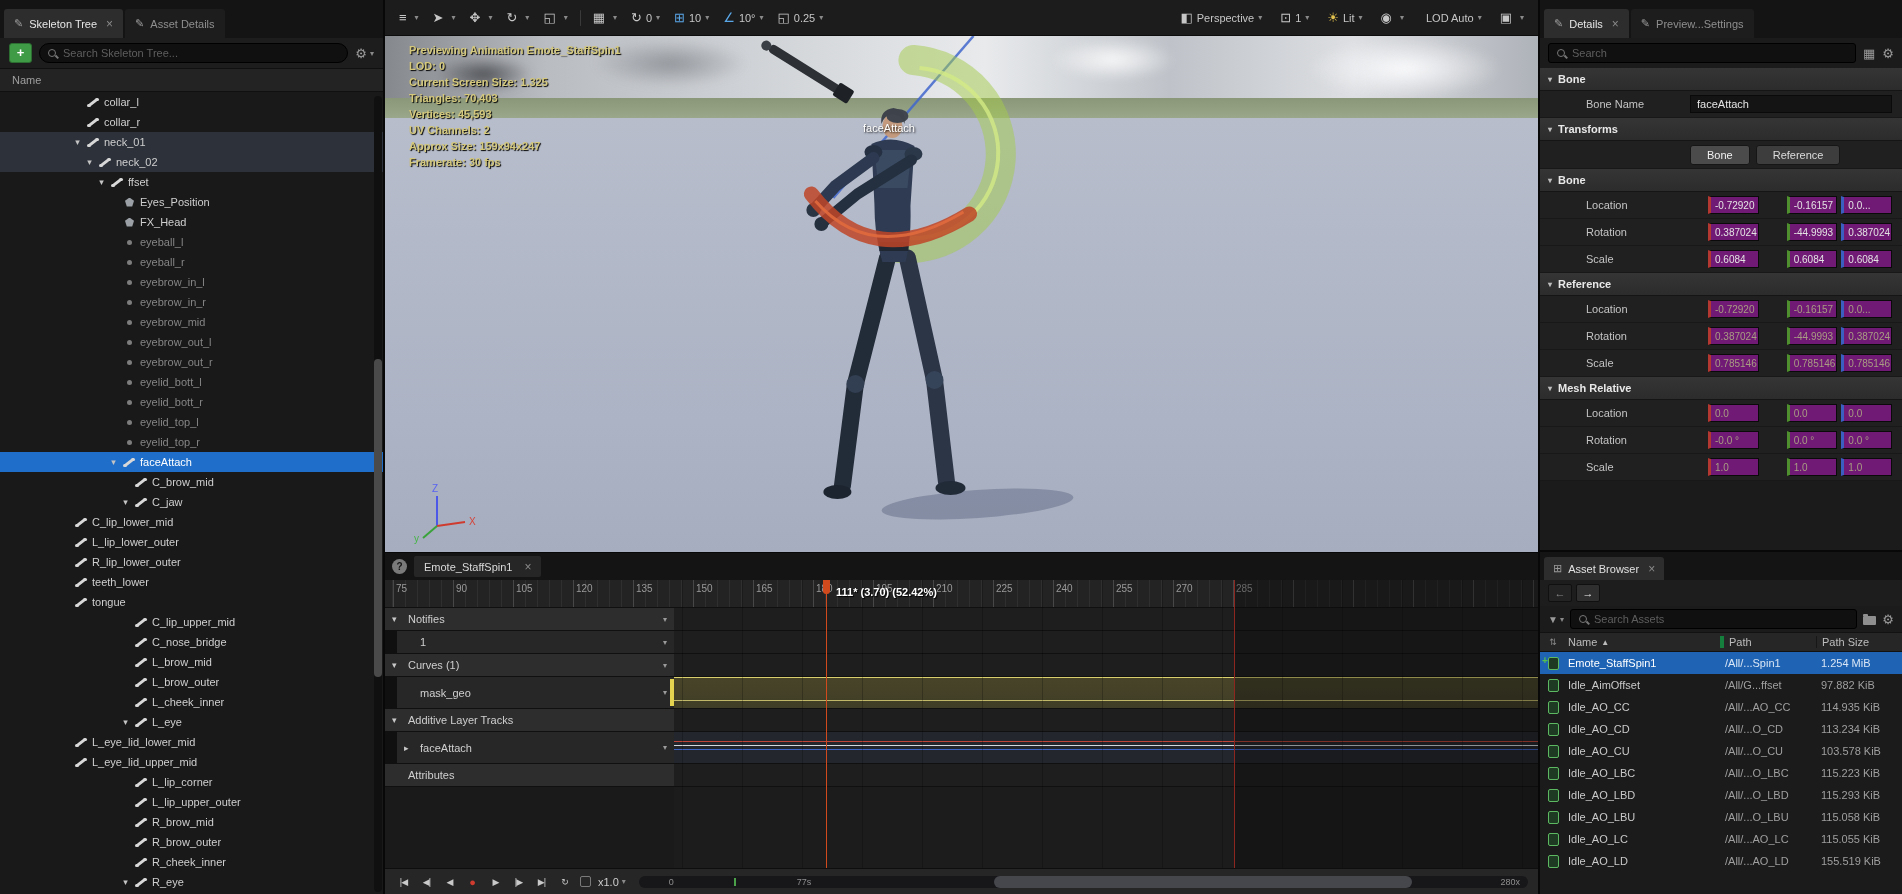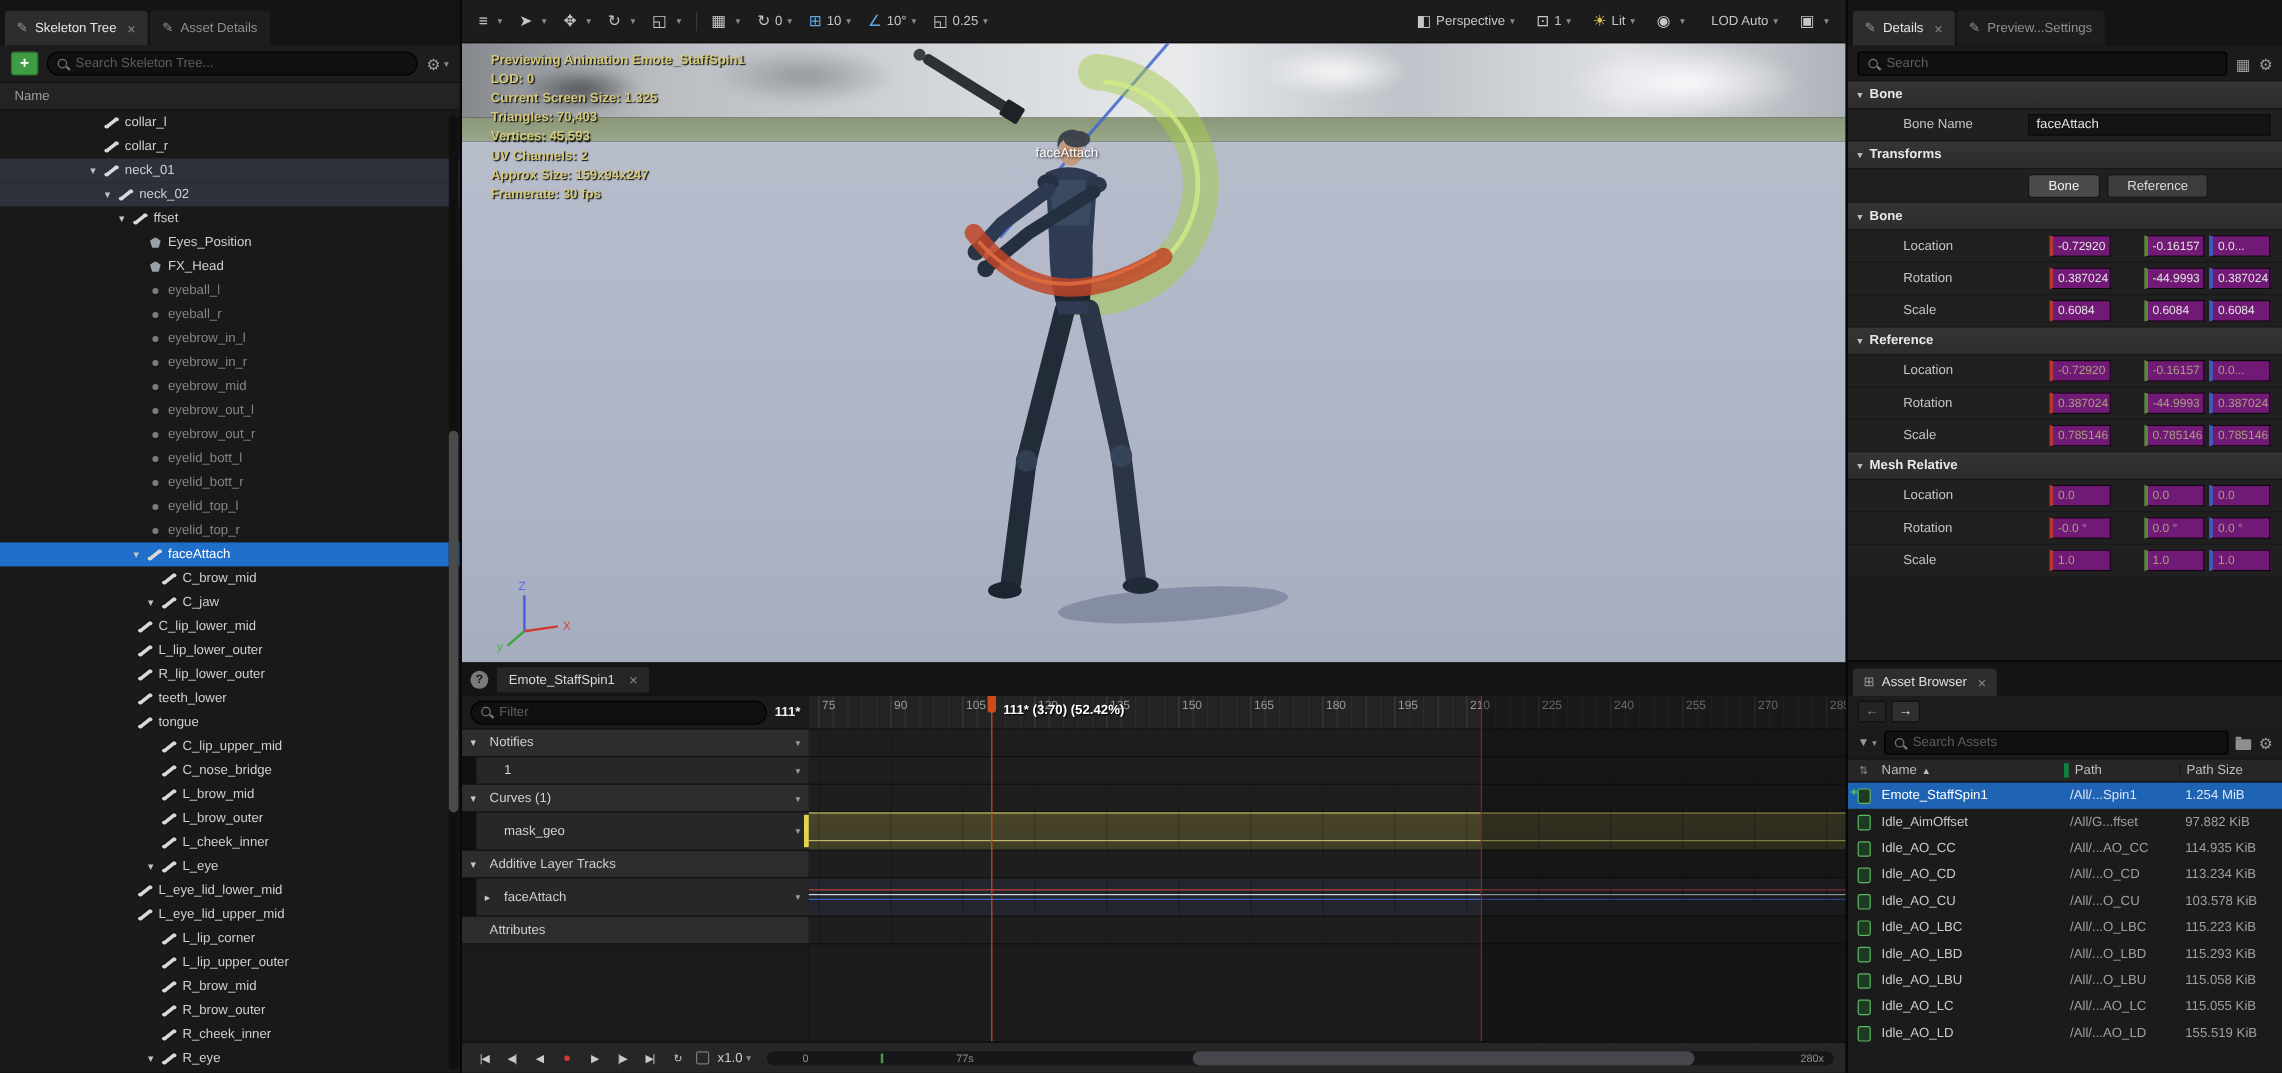--- a/index.html
+++ b/index.html
@@ -31,21 +31,21 @@
   .colheader { height:24px; flex:none; background:#232323; border-top:1px solid #101010; border-bottom:1px solid #101010; display:flex; align-items:center; padding:0 12px; color:#9f9f9f; }
   .tree { flex:1; overflow:hidden; }
   .trow { height:20px; display:flex; align-items:center; gap:4px; white-space:nowrap; }
   .trow .arw { width:11px; flex:none; text-align:center; font-size:9px; color:#c4c4c4; visibility:hidden; }
   .trow.exp .arw { visibility:visible; }
   .trow.sel { background:#1f6ec9; }
   .trow.hl { background:#2c313a; }
   .trow .lbl { color:#cfcfcf; overflow:hidden; text-overflow:ellipsis; }
   .trow.sel .lbl { color:#fff; }
   .trow.dim .lbl { color:#858585; }
-  .d5{padding-left:72px}.d6{padding-left:84px}.d7{padding-left:96px}.d8{padding-left:108px}.d9{padding-left:120px}.d10{padding-left:100px}
+  .d5{padding-left:72px}.d6{padding-left:84px}.d7{padding-left:96px}.d8{padding-left:108px}.d9{padding-left:120px}.d10{padding-left:60px}
   .ic { width:13px; height:13px; position:relative; flex:none; }
   .ic-bone::before { content:""; position:absolute; left:1px; top:5px; width:10px; height:3px; background:#d8d8d8; border-radius:2px; transform:rotate(-38deg); }
   .ic-bone::after { content:""; position:absolute; left:0; top:8px; width:3.5px; height:3.5px; background:#d8d8d8; border-radius:50%; box-shadow:8px -6px 0 #d8d8d8; }
   .ic-socket::before { content:""; position:absolute; inset:2px; background:#9aa0a6; clip-path:polygon(50% 0,100% 35%,80% 100%,20% 100%,0 35%); }
   .ic-dot::before { content:""; position:absolute; left:4px; top:4px; width:5px; height:5px; border-radius:50%; background:#7d7d7d; }
   .vscroll { position:absolute; right:1px; top:96px; bottom:2px; width:8px; background:#101010; border-radius:4px; }
   .vscroll .thumb { position:absolute; top:33%; height:40%; left:0; right:0; background:#4a4a4a; border-radius:4px; }
 
   
   .center { flex:1; min-width:0; display:flex; flex-direction:column; }
@@ -647,27 +647,20 @@
       <div class="tl-tabbar">
         <span class="help">?</span>
         <div class="tl-tab">
           <span>Emote_StaffSpin1</span>
           <span class="close">×</span>
         </div>
       </div>
 
       <div class="tl-body">
         <div class="tl-row ruler-row">
-          <div class="tl-left filter-cell">
-            <div class="searchbox pill">
-              <span class="mag"></span>
-              <input placeholder="Filter" style="">
-            </div>
-            <span class="frame-display">111*</span>
-          </div>
           <div class="tl-band ruler">
 
           <div style="display: contents;"><span class="rlabel">75</span></div>
               <div style="display: contents;"><span class="rlabel">90</span></div>
               <div style="display: contents;"><span class="rlabel">105</span></div>
               <div style="display: contents;"><span class="rlabel">120</span></div>
               <div style="display: contents;"><span class="rlabel">135</span></div>
               <div style="display: contents;"><span class="rlabel">150</span></div>
               <div style="display: contents;"><span class="rlabel">165</span></div>
               <div style="display: contents;"><span class="rlabel">180</span></div>

